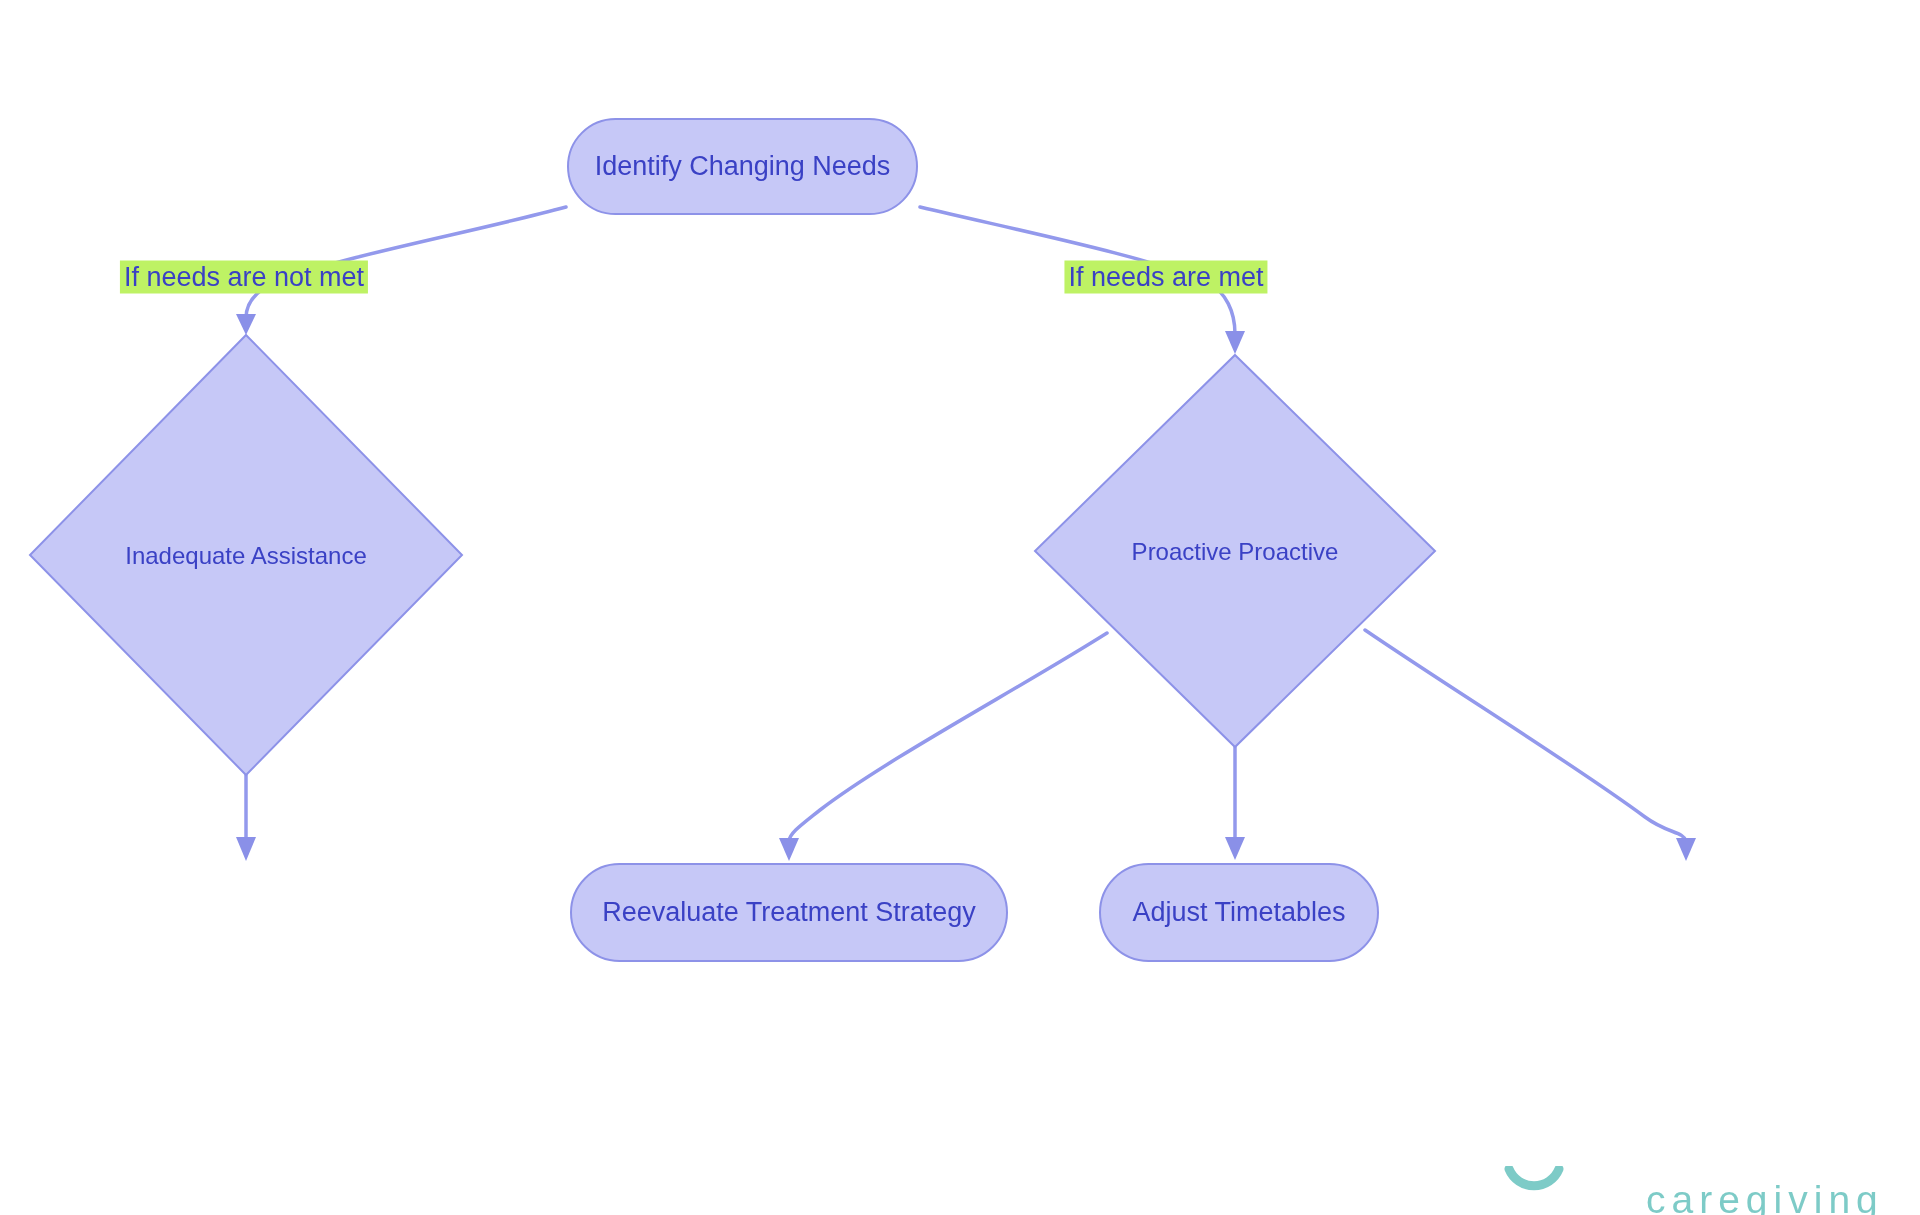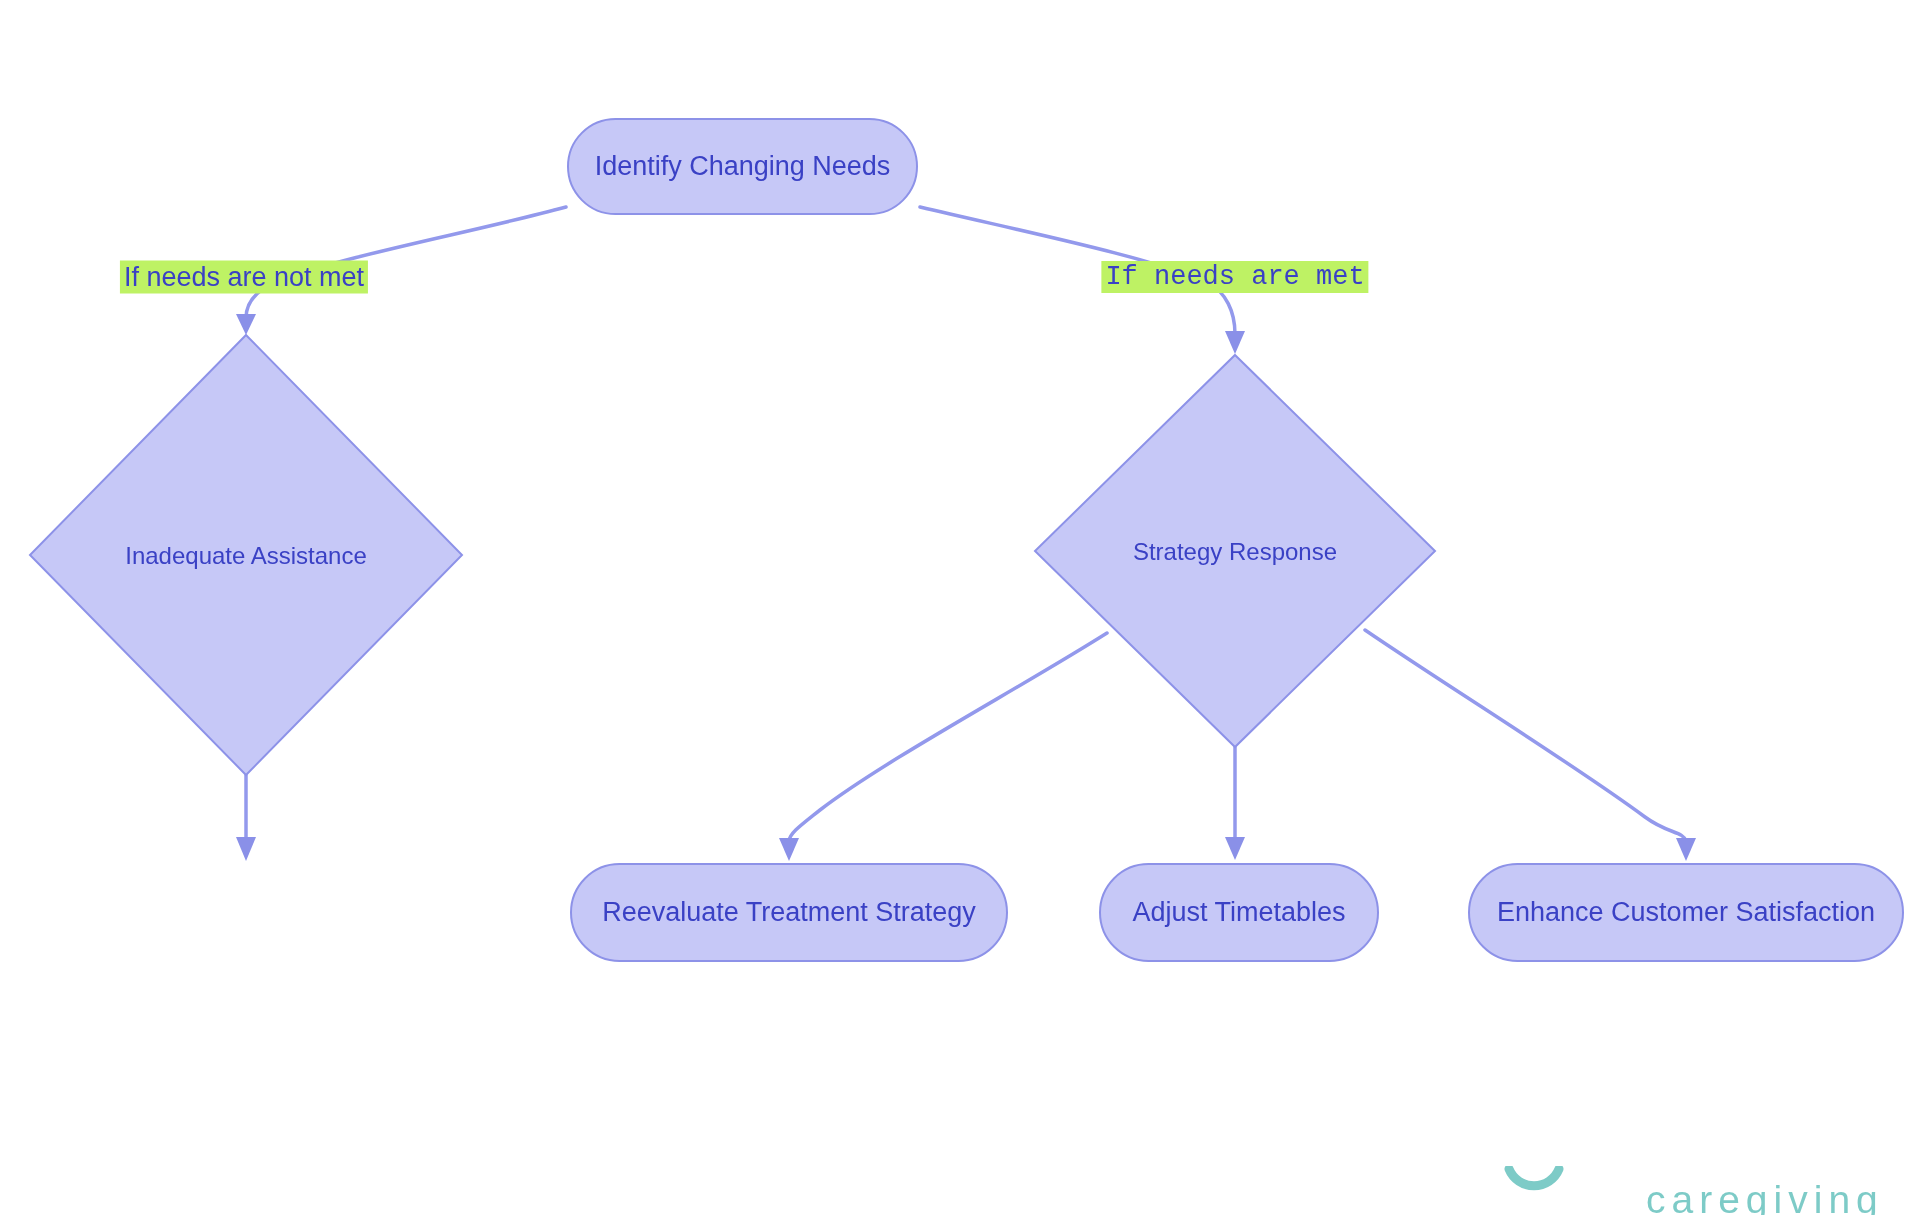--- a/index.html
+++ b/index.html
@@ -71,29 +71,28 @@
     <polygon class="diamond" points="1235,355 1435,551 1235,747 1035,551"></polygon>
   </svg>
 
   <div class="node" style="left:567px;top:118px;width:351px;height:97px;">Identify Changing Needs</div>
 
 
   <div class="node" style="left:570px;top:863px;width:438px;height:99px;">Reevaluate Treatment Strategy</div>
 
   <div class="node" style="left:1099px;top:863px;width:280px;height:99px;">Adjust Timetables</div>
 
-  <div class="node" style="left:1468px;top:863px;width:436px;height:99px;">Enhance Customer Satisfaction</div>
 
   <div class="diamond-label" style="left:246px;top:556px;">Inadequate Assistance</div>
 
-  <div class="diamond-label" style="left:1235px;top:552px;">Strategy Response</div>
+  <div class="diamond-label" style="left:1235px;top:552px;">Proactive Proactive</div>
 
   <div class="edge-label" style="left:244px;top:277px;">If needs are not met</div>
 
-  <div class="edge-label" style="left:1235px;top:277px;font-family:Liberation Mono, monospace;">If needs are met</div>
+  <div class="edge-label" style="left:1166px;top:277px;">If needs are met</div>
 
   <div class="logo">
     <svg class="logo-smile" width="60" height="34">
       <path d="M 5 3 A 27 27 0 0 0 55 3" fill="none" stroke="#7DCBC7" stroke-width="9" stroke-linecap="round"></path>
     </svg>
     <div class="logo-sub">caregiving</div>
   </div>
 
 </div>
 

